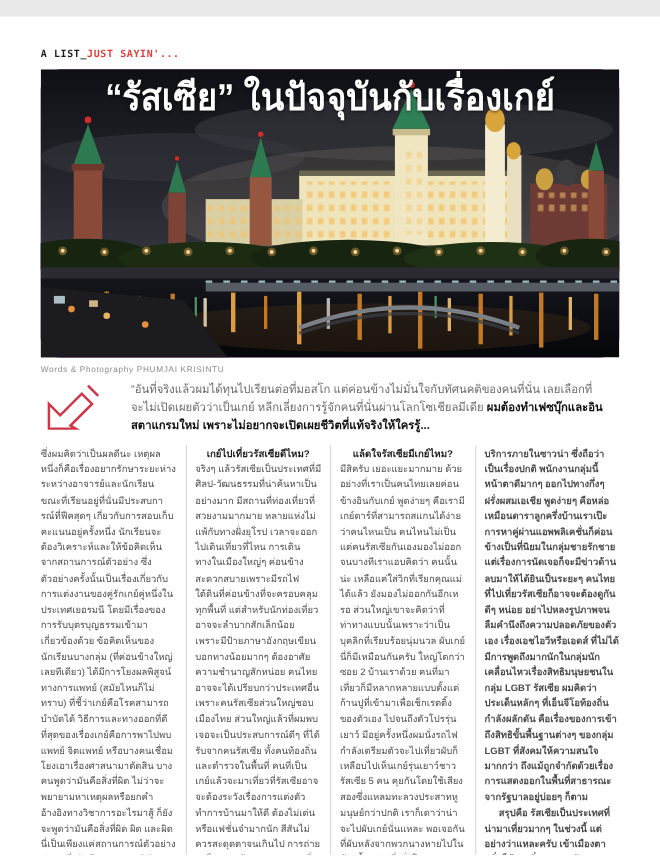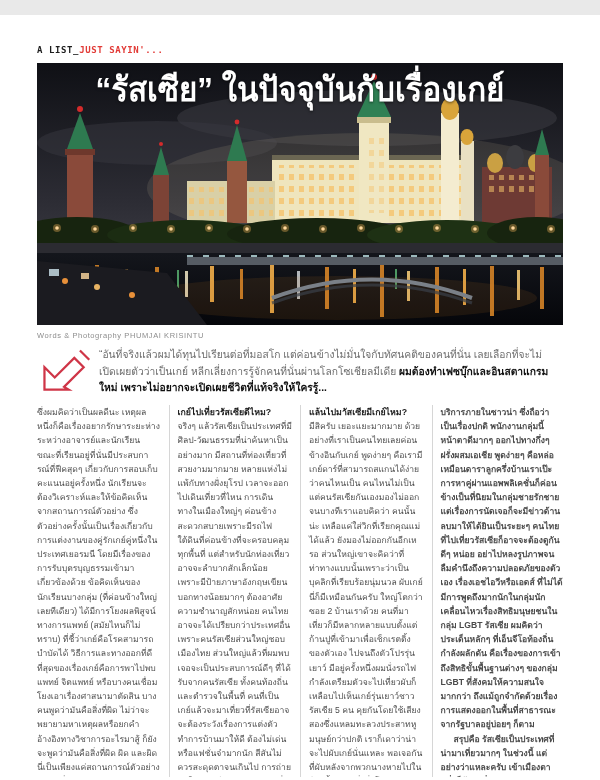--- a/index.html
+++ b/index.html
@@ -13,35 +13,35 @@
   .hero{position:absolute;left:37px;top:48px;width:526px;height:262px;background:#701a75;border-radius:18px;}
   .hero svg{display:block;width:100%;height:100%;}
   .hero-title{position:absolute;top:8px;left:0;width:100%;margin:0;text-align:center;
               color:#fff;font-size:34px;font-weight:bold;line-height:1.1;
               transform:scaleX(.92);transform-origin:center;
               text-shadow:0 1px 3px rgba(0,0,0,.6);}
   
   .credit{position:absolute;top:316px;left:37px;width:526px;text-align:left;
           font-size:7.5px;letter-spacing:.6px;color:#8d8d8d;}
   
-  .pullquote{position:absolute;left:37px;top:331px;width:526px;display:flex;gap:6px;align-items:flex-start;}
+  .pullquote{position:absolute;left:37px;top:331px;width:526px;display:flex;gap:26px;align-items:flex-start;}
   .pq-arrow{flex:none;width:56px;height:50px;}
   .pq-text{margin:0;font-size:10.6px;line-height:16.5px;color:#6b6b6b;
            transform:scaleX(.97);transform-origin:left top;width:470px;}
   .pq-text strong{color:#101010;font-weight:bold;}
   
   .columns{position:absolute;left:37px;top:390px;width:526px;height:372px;display:flex;}
   .col{width:25%;box-sizing:border-box;padding:0 8px;height:100%;overflow:hidden;
        font-size:8.6px;line-height:14.2px;color:#4b4b4b;text-align:left;
        overflow-wrap:break-word;}
   .col:first-child{padding-left:0;}
   .col:last-child{padding-right:0;font-weight:bold;}
   .col + .col{border-left:1px solid #d6d6d6;}
   .col p{margin:0;}
-  .col h3{margin:0;font-size:8.8px;line-height:14.2px;font-weight:bold;color:#1b1b1b;text-align:left;}
+  .col h3{margin:0;font-size:8.8px;line-height:14.2px;font-weight:bold;color:#1b1b1b;text-align:center;}
   .col .indent{text-indent:13px;}
   
   .pagenum{position:absolute;left:37px;top:772px;font-size:8px;color:#7c7c7c;}
 </style>
 </head>
 <body>
 
 <div class="page">
 
   <div class="kicker"><span>A LIST_</span><span class="red">JUST SAYIN'...</span></div>
@@ -200,21 +200,21 @@
 
   <div class="columns">
     <div class="col">
       <p>ซึ่งผมคิดว่าเป็นผลดีนะ เหตุผลหนึ่งก็คือเรื่องอยากรักษาระยะห่างระหว่างอาจารย์และนักเรียน ขณะที่เรียนอยู่ที่นั่นมีประสบการณ์ที่ฟีคสุดๆ เกี่ยวกับการสอบเก็บคะแนนอยู่ครั้งหนึ่ง นักเรียนจะต้องวิเคราะห์และให้ข้อคิดเห็นจากสถานการณ์ตัวอย่าง ซึ่งตัวอย่างครั้งนั้นเป็นเรื่องเกี่ยวกับการแต่งงานของคู่รักเกย์คู่หนึ่งในประเทศเยอรมนี โดยมีเรื่องของการรับบุตรบุญธรรมเข้ามาเกี่ยวข้องด้วย ข้อคิดเห็นของนักเรียนบางกลุ่ม (ที่ค่อนข้างใหญ่เลยทีเดียว) ได้มีการโยงผลพิสูจน์ทางการแพทย์ (สมัยไหนก็ไม่ทราบ) ที่ชี้ว่าเกย์คือโรคสามารถบำบัดได้ วิธีการและทางออกที่ดีที่สุดของเรื่องเกย์คือการพาไปพบแพทย์ จิตแพทย์ หรือบางคนเชื่อมโยงเอาเรื่องศาสนามาตัดสิน บางคนพูดว่ามันคือสิ่งที่ผิด ไม่ว่าจะพยายามหาเหตุผลหรือยกคำอ้างอิงทางวิชาการอะไรมาสู้ ก็ยังจะพูดว่ามันคือสิ่งที่ผิด ผิด และผิด นี่เป็นเพียงแค่สถานการณ์ตัวอย่างย่อยๆ ซึ่งนักศึกษาต่างชาติตัวเล็กๆ อย่างเราทำอะไรไม่ได้มาก นอกจากจุดประเด็นให้เขาคิด แต่พอเถียงกันไปมา เราก็ถูกรุม สุดท้ายก็เลยเลือกที่จะเงียบดีกว่า จากเหตุการณ์นี้ก็อยากให้ผู้อ่านลองวิเคราะห์แล้วกันว่า นี่แค่นักเรียนที่เรียนอยู่ในมหาวิทยาลัยชั้นนำ พวกเขายังมีทัศนคติแบบนี้ แล้วชาวบ้านทั่วๆ ไปล่ะ ทัศนคติในเรื่องเกย์ของพวกเขาจะเป็นประมาณไหน</p>
     </div>
     <div class="col">
       <h3>เกย์ไปเที่ยวรัสเซียดีไหม?</h3>
       <p>จริงๆ แล้วรัสเซียเป็นประเทศที่มีศิลป-วัฒนธรรมที่น่าค้นหาเป็นอย่างมาก มีสถานที่ท่องเที่ยวที่สวยงามมากมาย หลายแห่งไม่แพ้กับทางฝั่งยุโรป เวลาจะออกไปเดินเที่ยวที่ไหน การเดินทางในเมืองใหญ่ๆ ค่อนข้างสะดวกสบายเพราะมีรถไฟใต้ดินที่ค่อนข้างที่จะครอบคลุมทุกพื้นที่ แต่สำหรับนักท่องเที่ยวอาจจะลำบากสักเล็กน้อย เพราะมีป้ายภาษาอังกฤษเขียนบอกทางน้อยมากๆ ต้องอาศัยความชำนาญสักหน่อย คนไทยอาจจะได้เปรียบกว่าประเทศอื่นเพราะคนรัสเซียส่วนใหญ่ชอบเมืองไทย ส่วนใหญ่แล้วที่ผมพบเจอจะเป็นประสบการณ์ดีๆ ที่ได้รับจากคนรัสเซีย ทั้งคนท้องถิ่นและตำรวจในพื้นที่ คนที่เป็นเกย์แล้วจะมาเที่ยวที่รัสเซียอาจจะต้องระวังเรื่องการแต่งตัว ทำการบ้านมาให้ดี ต้องไม่เด่นหรือแฟชั่นจ๋ามากนัก สีสันไม่ควรสะดุดตาจนเกินไป การถ่ายรูปก็อาจจะต้องเคารพสถานที่สักเล็กน้อย คนรัสเซียมีความคล้ายคลึงกับเอเชียคือ เชื่อเรื่องสิ่งลี้ลับและความศักดิ์สิทธิ์ต่างๆ มาก ถ้าเราไปลบหลู่อาจจะโดนประณามด้วยคำพูดและสายตาได้ ควรงดการแสดงออกทางความรักระหว่างชายกับชายในที่สาธารณะหากเป็นไปได้ คนรัสเซียส่วนมากค่อนข้างที่จะปิดและไม่เห็นด้วยกับเรื่องนี้ และเราไม่สามารถรู้ได้เลยว่าจะโดนคุกคาม หรือจะ</p>
     </div>
     <div class="col">
-      <h3>แล้นไปมาัสเซียมีเกย์ไหม?</h3>
+      <h3>แล้ดใจรัสเซียมีเกย์ไหม?</h3>
       <p>มีสิครับ เยอะแยะมากมาย ด้วยอย่างที่เราเป็นคนไทยเลยค่อนข้างอินกับเกย์ พูดง่ายๆ คือเรามีเกย์ดาร์ที่สามารถสแกนได้ง่ายว่าคนไหนเป็น คนไหนไม่เป็น แต่คนรัสเซียกันเองมองไม่ออก จนบางทีเราแอบคิดว่า คนนั้นน่ะ เหลือแค่ใส่วิกที่เรียกคุณแม่ได้แล้ว ยังมองไม่ออกกันอีกเหรอ ส่วนใหญ่เขาจะคิดว่าที่ท่าทางแบบนั้นเพราะว่าเป็นบุคลิกที่เรียบร้อยนุ่มนวล ผับเกย์นี่ก็มีเหมือนกันครับ ใหญ่โตกว่าซอย 2 บ้านเราด้วย คนที่มาเที่ยวก็มีหลากหลายแบบตั้งแต่ก้านปูที่เข้ามาเพื่อเช็กเรตติ้งของตัวเอง ไปจนถึงตัวโปรรุ่นเยาว์ มีอยู่ครั้งหนึ่งผมนั่งรถไฟกำลังเตรียมตัวจะไปเที่ยวผับก็เหลือบไปเห็นเกย์รุ่นเยาว์ชาวรัสเซีย 5 คน คุยกันโดยใช้เสียงสองซึ่งแหลมทะลวงประสาทหูมนุษย์กว่าปกติ เราก็เดาว่าน่าจะไปผับเกย์นั่นแหละ พอเจอกันที่ผับหลังจากพวกนางหายไปในห้องน้ำกว่าครึ่งชั่วโมง นางแปลงโฉมเป็น Spice Girls แต่งหญิงแบบเต็มและอ้ำมาก แต่พอผับเลิกพวกเขาก็ต้องล้างหน้าและแต่งตัวเป็นผู้ชายธรรมดากลับบ้าน เพื่อไม่ให้ตกเป็นเป้าสายตา ซาวน่าเกย์ก็ถือเป็นสถานที่แฮงเอาต์ของเกย์ชาวรัสเซียนะครับ มีการเต้นโชว์และมีบริการแฝงจากพนักงาน</p>
     </div>
     <div class="col">
       <p>บริการภายในซาวน่า ซึ่งถือว่าเป็นเรื่องปกติ พนักงานกลุ่มนี้หน้าตาดีมากๆ ออกไปทางกึ่งๆ ฝรั่งผสมเอเชีย พูดง่ายๆ คือหล่อเหมือนดาราลูกครึ่งบ้านเราเป๊ะ การหาคู่ผ่านแอพพลิเคชั่นก็ค่อนข้างเป็นที่นิยมในกลุ่มชายรักชาย แต่เรื่องการนัดเจอก็จะมีข่าวด้านลบมาให้ได้ยินเป็นระยะๆ คนไทยที่ไปเที่ยวรัสเซียก็อาจจะต้องดูกันดีๆ หน่อย อย่าไปหลงรูปภาพจนลืมคำนึงถึงความปลอดภัยของตัวเอง เรื่องเอชไอวีหรือเอดส์ ที่ไม่ได้มีการพูดถึงมากนักในกลุ่มนักเคลื่อนไหวเรื่องสิทธิมนุษยชนในกลุ่ม LGBT รัสเซีย ผมคิดว่าประเด็นหลักๆ ที่เอ็นจีโอท้องถิ่นกำลังผลักดัน คือเรื่องของการเข้าถึงสิทธิขั้นพื้นฐานต่างๆ ของกลุ่ม LGBT ที่สังคมให้ความสนใจมากกว่า ถึงแม้ถูกจำกัดด้วยเรื่องการแสดงออกในพื้นที่สาธารณะจากรัฐบาลอยู่บ่อยๆ ก็ตาม</p>
       <p class="indent"><span>สรุปคือ รัสเซียเป็นประเทศที่น่ามาเที่ยวมากๆ ในช่วงนี้ แต่อย่างว่าแหละครับ เข้าเมืองตาหลิ่วก็ต้องหลิ่วตาตาม วัฒนธรรมหรือการปฏิบัติอะไรก็ตามที่เราไม่รู้ว่าเขาไม่ชอบ เราก็ควรหลีกเลี่ยง เรื่องเกย์แม้จะไม่ได้ถูกยอมรับอย่างเปิดเผย แต่ก็ไม่ได้ถึงขั้นล้าหลังเสียทีเดียว และถ้าคุณได้มีโอกาสเดินทางมาเที่ยวรัสเซียจริงๆ ก็ลองเปิดใจรับฟังและเรียนรู้สิ่งใหม่ๆ ดู คุณอาจจะหลงรักประเทศนี้ขึ้นมาก็ได้</span> </p>
     </div>
   </div>
 
   <div class="pagenum">24</div>
 

